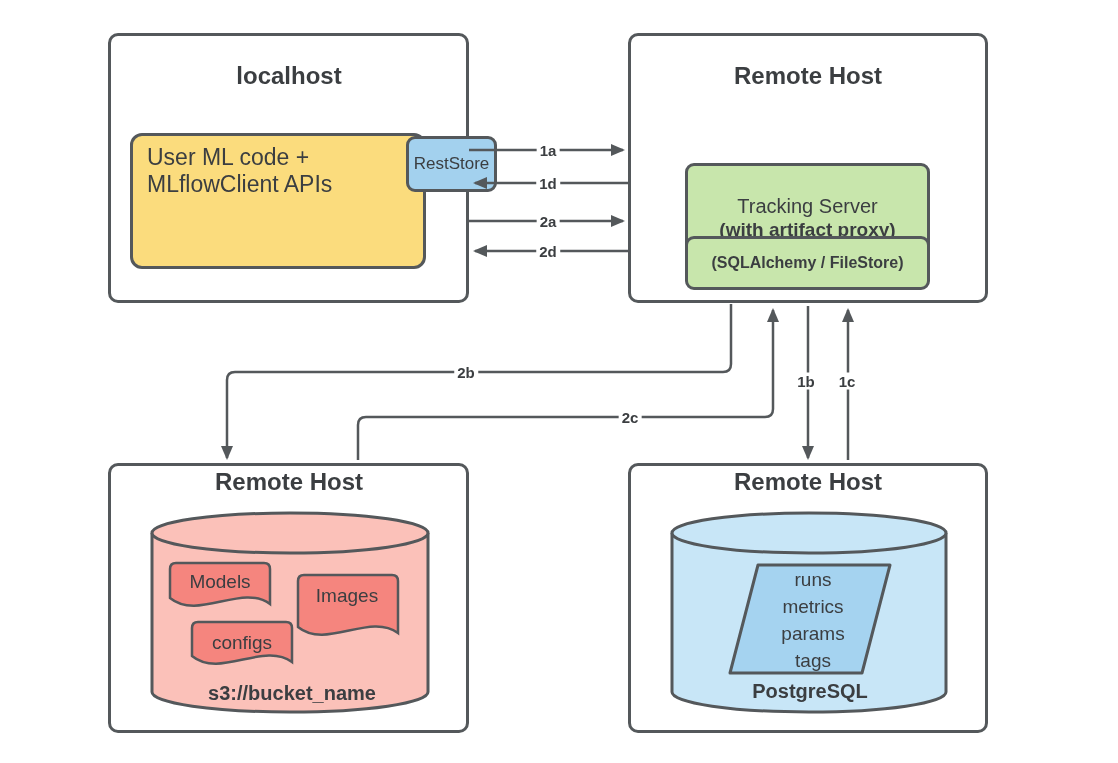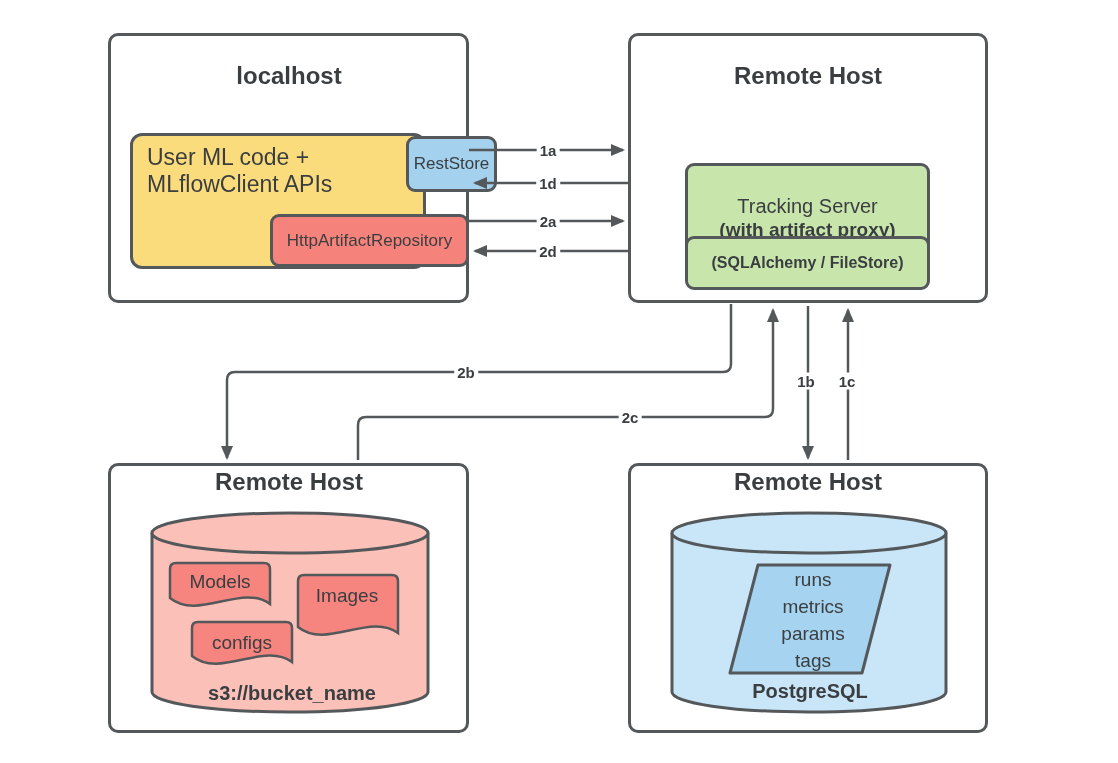--- a/index.html
+++ b/index.html
@@ -70,23 +70,20 @@
   <div class="box-title" style="left:289px;top:468px;">Remote Host</div>
   <div class="box-title" style="left:808px;top:468px;">Remote Host</div>
 
   <div class="shape yellow" style="left:130px;top:133px;width:296px;height:136px;">
     <span class="user-code-text">User ML code +
 MLflowClient APIs</span>
   </div>
   <div class="shape blue" style="left:378px;top:136px;width:91px;height:56px;">
     <span class="small-shape-text">RestStore</span>
   </div>
-  <div class="shape red" style="left:270px;top:214px;width:199px;height:53px;">
-    <span class="small-shape-text">HttpArtifactRepository</span>
-  </div>
 
   <div class="shape green" style="left:685px;top:123px;width:245px;height:110px;margin-top:40px;">
     <span>
       <span class="ts-line1">Tracking Server</span>
       <span class="ts-line2">(with artifact proxy)</span>
     </span>
   </div>
   <div class="shape green" style="left:685px;top:236px;width:245px;height:54px;">
     <span class="backend-text">(SQLAlchemy / FileStore)</span>
   </div>

